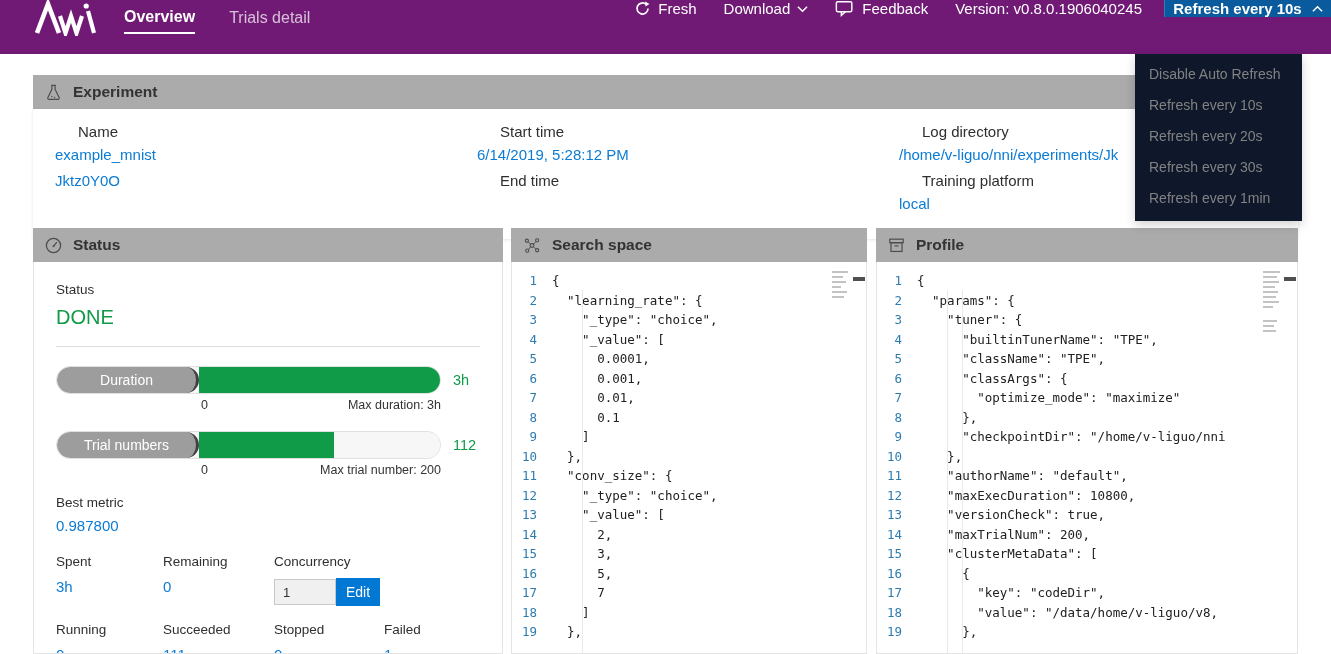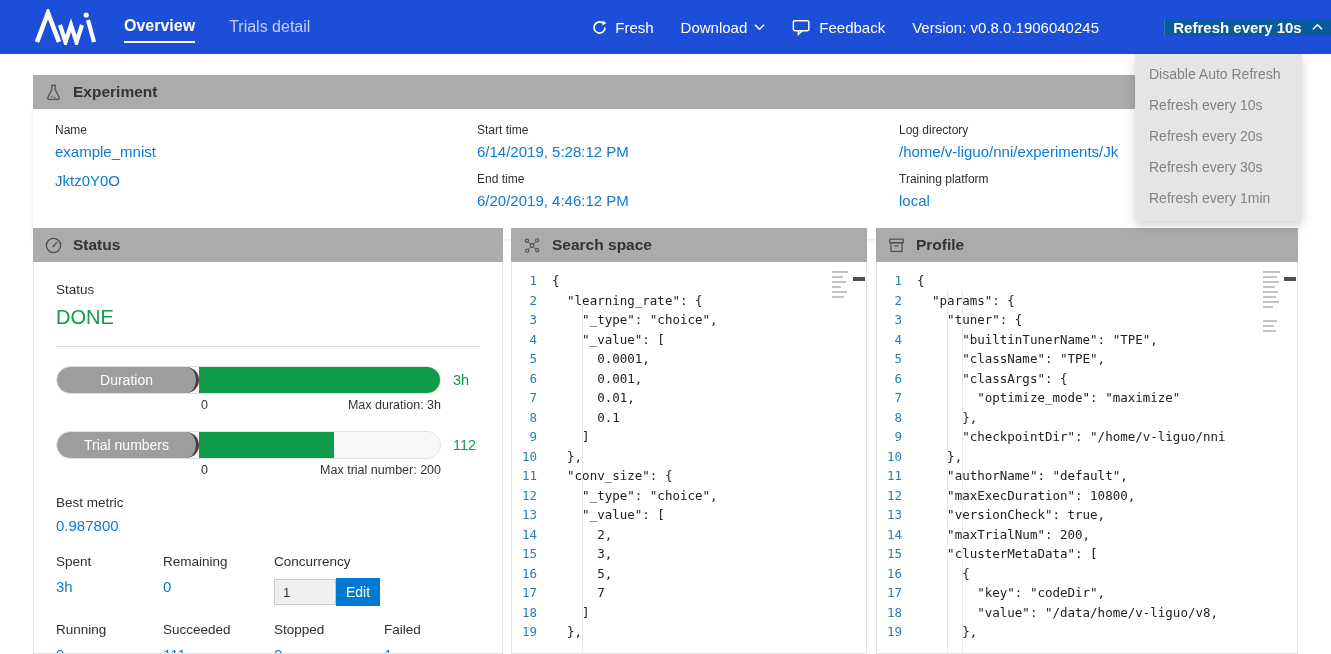--- a/index.html
+++ b/index.html
@@ -2,51 +2,51 @@
 <html><head>
 <meta charset="utf-8">
 <style>
   * { box-sizing: border-box; margin: 0; padding: 0; }
   html,body { width:1331px; height:654px; overflow:hidden; background:#fff;
     font-family:"Liberation Sans", sans-serif; color:#333; }
   .stage { position:relative; width:1331px; height:654px; background:#fff; }
 
   
   .navbar { position:absolute; left:0; top:0; width:1331px; height:54px;
-    background:#1d4ed8; display:flex; align-items:center; z-index:20;gap:43px; }
+    background:#701a75; display:flex; align-items:flex-start; z-index:20; }
   .nav-left { display:flex; align-items:center; padding-left:34px; }
   .logo { margin-right:26px; display:flex; align-items:center; }
   .nav-tab { font-size:16px; color:rgba(255,255,255,.72); margin-right:34px;
     cursor:pointer; padding:6px 0; }
   .nav-tab.active { color:#fff; font-weight:bold; border-bottom:2px solid #fff; }
   .nav-spacer { flex:1; }
   .nav-right { display:flex; align-items:center; gap:27px; color:#fff;
     font-size:15px; margin-right:22px; }
   .nav-item { display:flex; align-items:center; gap:7px; cursor:pointer; white-space:nowrap; }
   .nav-version { cursor:default; }
   .refresh-btn { width:167px; background:#0a5b9d; border-left:1px solid #2a7cbe;
     color:#fff; font-size:15px; font-weight:bold; display:flex; align-items:center;
     justify-content:center; gap:10px; cursor:pointer; }
 
   
   .dropdown { position:absolute; left:1135px; top:54px; width:167px; z-index:30;
-    background:#e5e5e5; box-shadow:0 4px 10px rgba(0,0,0,.18); padding:5px 0 7px 0; }
+    background:#0f172a; box-shadow:0 4px 10px rgba(0,0,0,.18); padding:5px 0 7px 0; }
   .dropdown .menu-item { line-height:31px; height:31px; padding-left:14px;
     font-size:14px; color:#828282; cursor:pointer; white-space:nowrap; }
 
   
   .card-header { height:34px; background:#ababab; display:flex; align-items:center;
     gap:10px; padding-left:11px; }
   .card-header .hd-title { font-size:15.5px; font-weight:bold; color:#333; }
 
   .experiment-card { position:absolute; left:33px; top:75px; width:1265px; }
   .experiment-body { background:#fff; box-shadow:0 1px 3px rgba(0,0,0,.10);
     padding:14px 0 18px 22px; display:grid; grid-template-columns:422px 422px 1fr;
     grid-template-rows:repeat(2,49px); grid-auto-flow:column; }
-  .field .f-label { font-size:12px; color:#2f2f2f; margin-bottom:6px; }
+  .field .f-label { font-size:15px; color:#2f2f2f; margin-bottom:6px;margin-left:23px; }
   .field .f-value { font-size:15px; color:#0b7bd4; white-space:nowrap; overflow:hidden; }
 
   .panel { position:absolute; top:228px; }
   .panel-body { background:#fff; border:1px solid #e4e4e4; border-top:none;
     height:392px; overflow:hidden; position:relative; }
 
   
   .status-panel { left:33px; width:470px; }
   .status-body { padding:20px 22px 0 22px; }
   .small-label { font-size:13.5px; color:#2f2f2f; }
@@ -189,21 +189,20 @@
           <div class="f-value">Jktz0Y0O</div>
         </div>
 
         <div class="field">
           <div class="f-label">Start time</div>
           <div class="f-value">6/14/2019, 5:28:12 PM</div>
         </div>
 
         <div class="field">
           <div class="f-label">End time</div>
-          <div class="f-value">6/20/2019, 4:46:12 PM</div>
         </div>
 
         <div class="field">
           <div class="f-label">Log directory</div>
           <div class="f-value">/home/v-liguo/nni/experiments/Jk</div>
         </div>
 
         <div class="field">
           <div class="f-label">Training platform</div>
           <div class="f-value">local</div>

